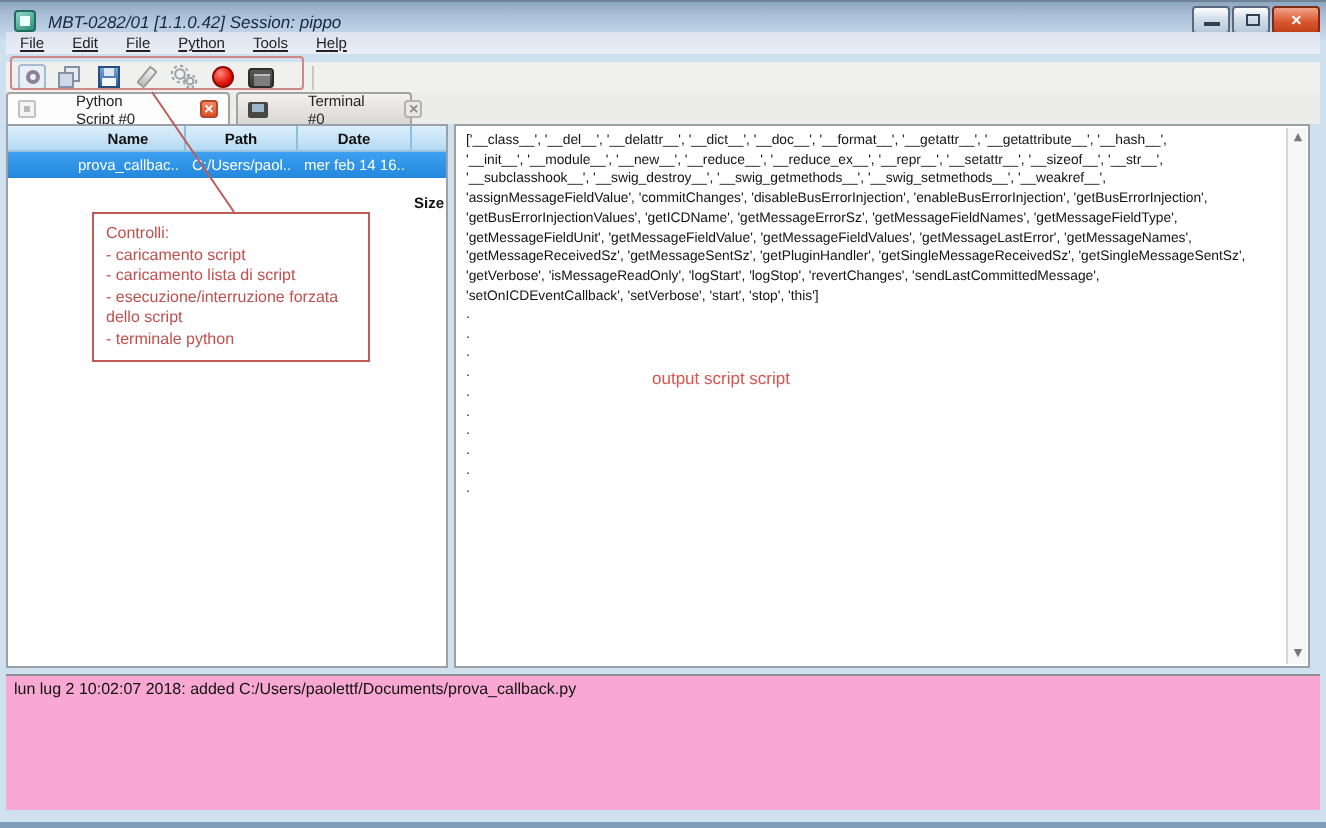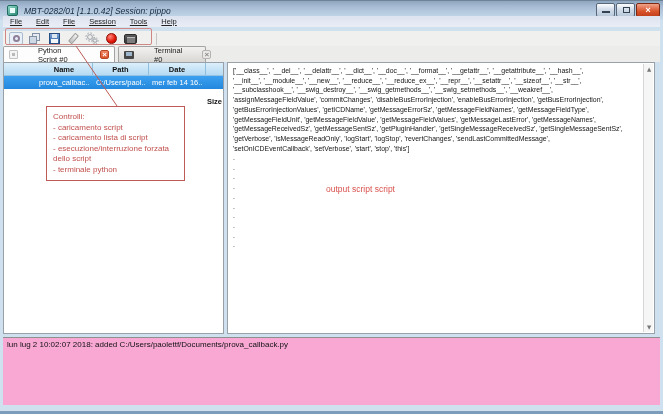--- a/index.html
+++ b/index.html
@@ -109,21 +109,21 @@
         <span class="max-glyph"></span>
       </div>
     <div class="winbtn close">×</div>
   </div>
 </div>
 
 <div class="abs menubar">
   <span class="menu-item">File</span>
   <span class="menu-item">Edit</span>
   <span class="menu-item">File</span>
-  <span class="menu-item">Session</span>
+  <span class="menu-item">Python</span>
   <span class="menu-item">Tools</span>
   <span class="menu-item">Help</span>
 </div>
 
 <div class="abs toolbar">
   <div class="tool-row">
     <div class="tbtn framed">
       <span class="ring"></span>
     </div>
     <div class="tbtn">

